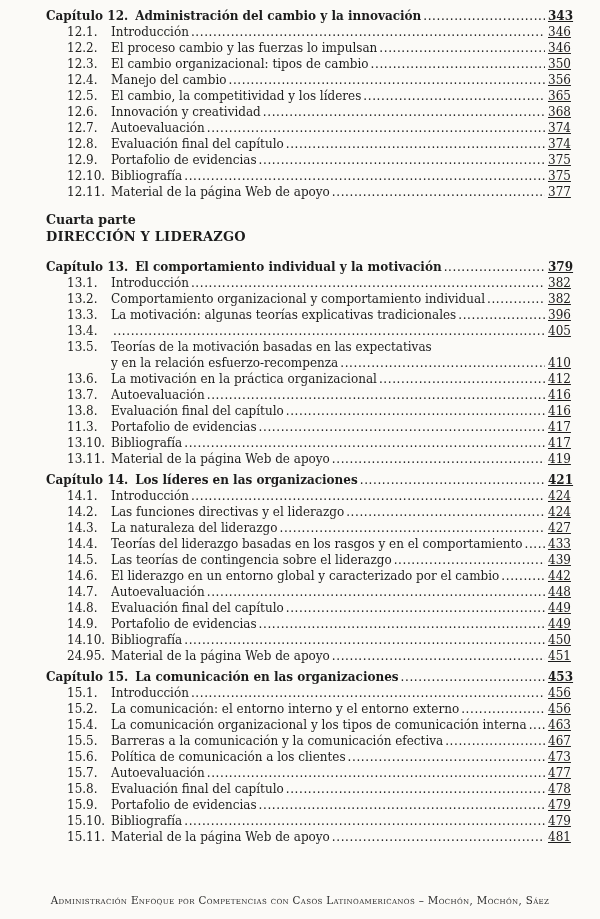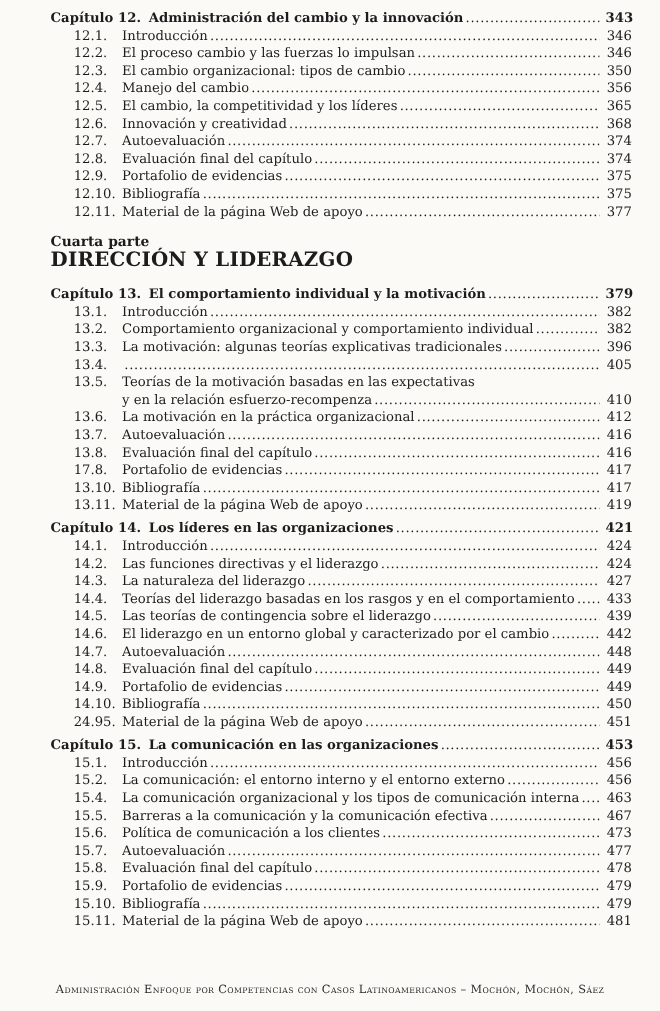--- a/index.html
+++ b/index.html
@@ -34,24 +34,24 @@
     white-space: nowrap;
     margin: 0 3px 0 2px;
     min-width: 6px;
   }
   .leader::after {
     content: "................................................................................................................................................................";
     letter-spacing: 0.6px;
     font-weight: normal;
   }
   .row.noleader .leader::after { content: ""; }
-  .pagenum { flex: 0 0 30px; text-align: center; }
+  .pagenum { flex: 0 0 30px; text-align: left; text-decoration: underline; }
   .part-block { margin: 12px 0 14px 0; }
   .part-kicker { font-weight: bold; font-size: 12.6px; line-height: 16px; }
-  .part-title  { font-weight: bold; font-size: 18px; line-height: 17px; letter-spacing: 0.2px; }
+  .part-title  { font-weight: bold; font-size: 13px; line-height: 17px; letter-spacing: 0.2px; }
   .footer {
     position: absolute;
     left: 0; right: 0;
     bottom: 13px;
     text-align: center;
     font-variant: small-caps;
     font-size: 10.3px;
     letter-spacing: 0.35px;
     color: #2a2a2a;
     white-space: nowrap;
@@ -194,21 +194,21 @@
           <span class="leader"></span>
           <span class="pagenum">416</span>
         </div>
         <div class="row entry-row">
           <span class="num">13.8.</span>
           <span class="title">Evaluación final del capítulo</span>
           <span class="leader"></span>
           <span class="pagenum">416</span>
         </div>
         <div class="row entry-row">
-          <span class="num">17.8.</span>
+          <span class="num">11.3.</span>
           <span class="title">Portafolio de evidencias</span>
           <span class="leader"></span>
           <span class="pagenum">417</span>
         </div>
         <div class="row entry-row">
           <span class="num">13.10.</span>
           <span class="title">Bibliografía</span>
           <span class="leader"></span>
           <span class="pagenum">417</span>
         </div>

